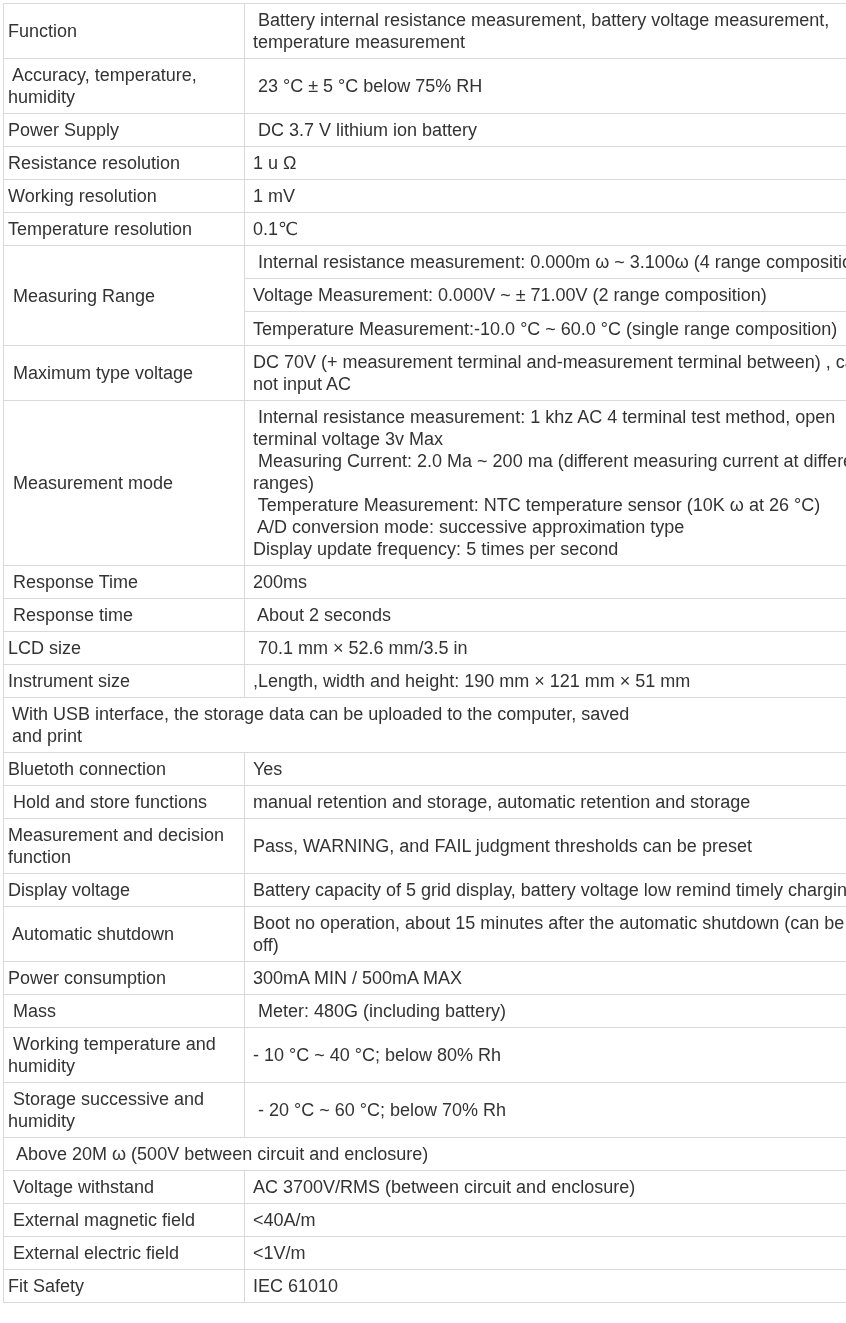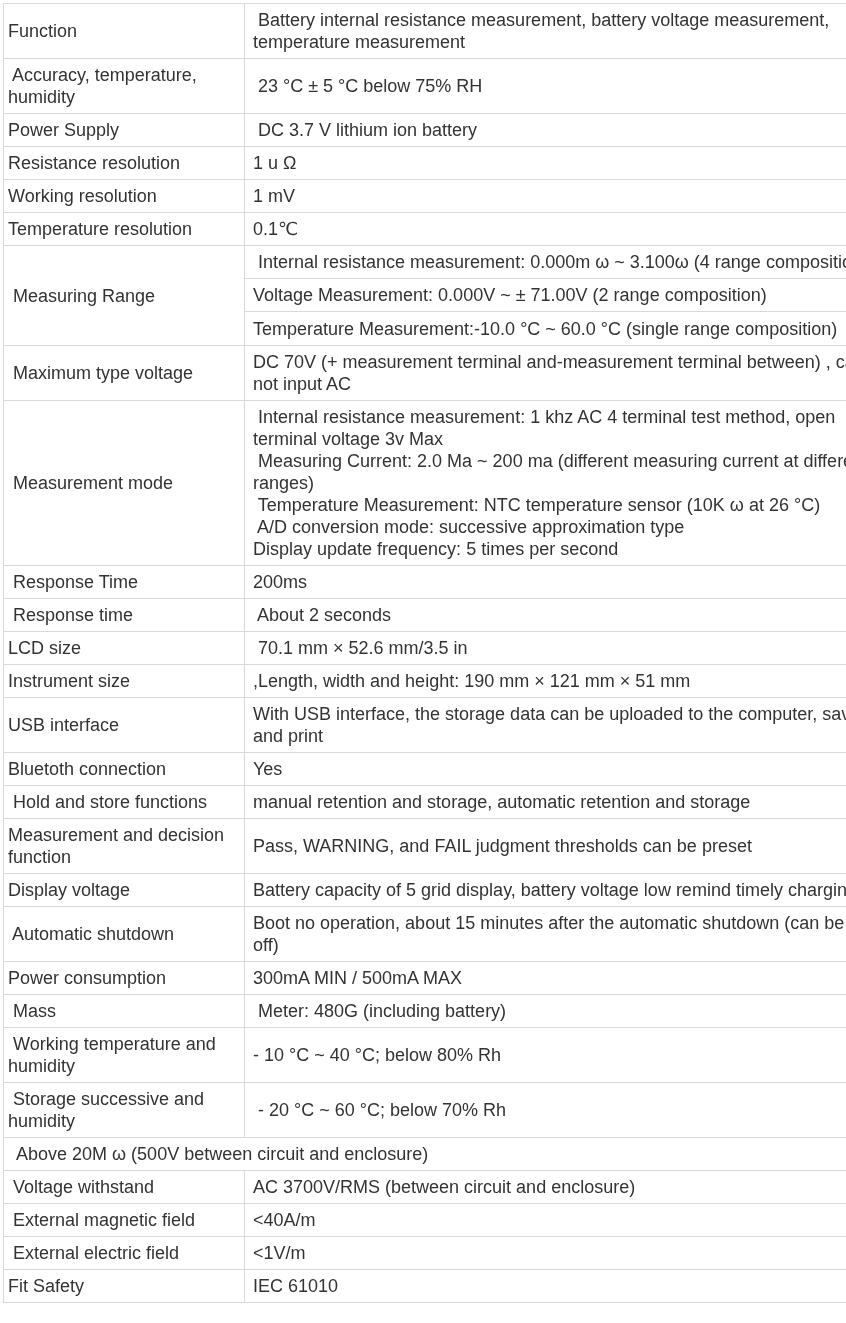--- a/index.html
+++ b/index.html
@@ -190,23 +190,20 @@
       </div>
       <div class="row">
         <div class="cell-label">
           <div class="txt-line">Instrument size</div>
         </div>
         <div class="cell-value">
           <div class="txt-line">,Length, width and height: 190 mm × 121 mm × 51 mm</div>
         </div>
       </div>
       <div class="row">
-        <div class="cell-label">
-          <div class="txt-line">USB interface</div>
-        </div>
         <div class="cell-value">
           <div class="txt-line">With USB interface, the storage data can be uploaded to the computer, saved</div>
           <div class="txt-line">and print</div>
         </div>
       </div>
       <div class="row">
         <div class="cell-label">
           <div class="txt-line">Bluetoth connection</div>
         </div>
         <div class="cell-value">

